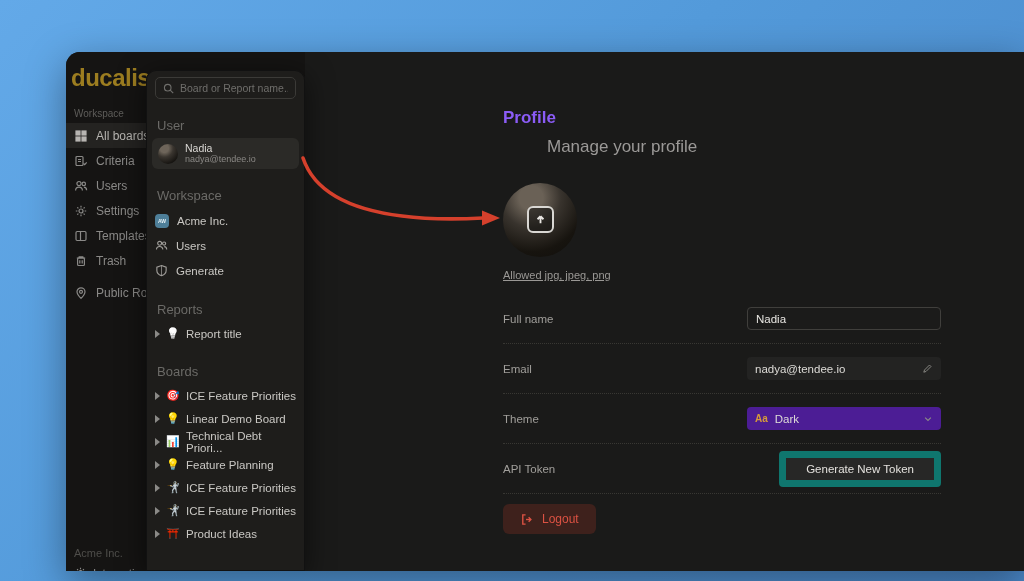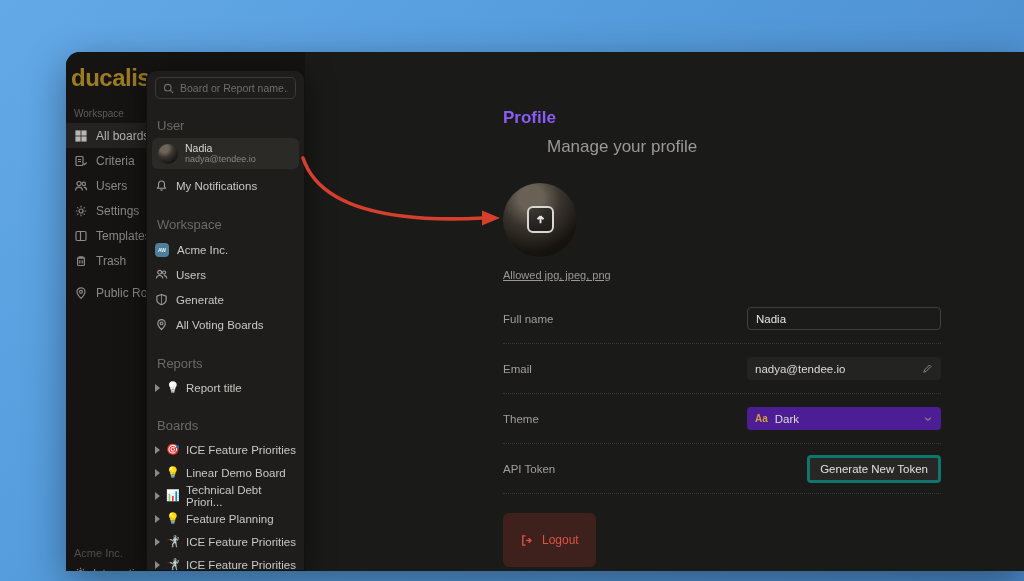--- a/index.html
+++ b/index.html
@@ -65,24 +65,24 @@
   .name-input { width:194px; height:23px; background:#1b1b1a; border:1px solid #403f3c; border-radius:4px;
                 color:#e7e5e1; font-size:11.5px; padding:0 8px; outline:none; font-family:"Liberation Sans",sans-serif; }
   .email-box { width:194px; height:23px; background:#232322; border-radius:4px; display:flex; align-items:center;
                justify-content:space-between; padding:0 8px; color:#dddbd7; font-size:11.5px; cursor:text; }
   .email-box svg { width:11px; height:11px; stroke:#8b8a86; fill:none; stroke-width:1.2; }
   .theme-box { width:194px; height:23px; background:#4c1d95; border-radius:4px; display:flex; align-items:center;
                gap:7px; padding:0 8px; cursor:pointer; }
   .aa-badge { font-size:10px; font-weight:bold; color:#d69a3a; }
   .theme-val { flex:1; font-size:11.5px; color:#dddbd7; }
   .theme-box svg { width:10px; height:10px; stroke:#8b8a86; fill:none; stroke-width:1.6; }
-  .gen-btn { background:#272726; border:3px solid #0f766e; border-radius:4px; padding:5px 10px; font-size:11.5px;
+  .gen-btn { background:#272726; border:7px solid #0f766e; border-radius:4px; padding:5px 20px; font-size:11.5px;
              color:#e3e1dd; cursor:pointer; font-family:"Liberation Sans",sans-serif; }
-  .logout-btn { margin-top:19px; display:inline-flex; align-items:center; gap:9px; background:#3e211c; border:none;
-                border-radius:6px; padding:20px 17px; font-size:12px; color:#dc5243; cursor:pointer; font-family:"Liberation Sans",sans-serif; }
+  .logout-btn { margin-top:10px; display:inline-flex; align-items:center; gap:9px; background:#3e211c; border:none;
+                border-radius:6px; padding:8px 17px; font-size:12px; color:#dc5243; cursor:pointer; font-family:"Liberation Sans",sans-serif; }
   .logout-btn svg { width:13px; height:13px; stroke:#dc5243; fill:none; stroke-width:1.5; }
 
   .arrow-layer { position:absolute; inset:0; z-index:9; pointer-events:none; }
 </style>
 </head>
 <body>
 
 <div class="bg"></div>
 
 <div class="window">
@@ -169,27 +169,20 @@
     </div>
 
     <div class="menu-label">User</div>
     <div class="user-item">
       <div class="avatar-sm"></div>
       <div>
         <div class="user-name">Nadia</div>
         <div class="user-email">nadya@tendee.io</div>
       </div>
     </div>
-    <div class="menu-row" style="margin-top:4px;">
-      <svg viewBox="0 0 14 14">
-          <path d="M7 2.2c-2 0-3.2 1.5-3.2 3.5v2.4l-1 1.8h8.4l-1-1.8V5.7c0-2-1.2-3.5-3.2-3.5z"></path>
-          <path d="M5.9 11.4a1.2 1.2 0 0 0 2.2 0"></path>
-        </svg>
-      <span>My Notifications</span>
-    </div>
 
     <div class="menu-label">Workspace</div>
     <div class="menu-row">
       <span class="badge-sq">AW</span>
       <span>Acme Inc.</span>
     </div>
     <div class="menu-row">
       <svg viewBox="0 0 14 14">
           <circle cx="5" cy="4.6" r="2.1"></circle>
           <path d="M1.6 11.4c0-2 1.5-3.3 3.4-3.3s3.4 1.3 3.4 3.3"></path>
@@ -197,27 +190,20 @@
           <path d="M9.9 8.2c1.6.1 2.7 1.3 2.7 3"></path>
         </svg>
       <span>Users</span>
     </div>
     <div class="menu-row">
       <svg viewBox="0 0 14 14">
           <path d="M7 1.6l5 1.9v3.4c0 2.9-2.1 4.7-5 5.6-2.9-.9-5-2.7-5-5.6V3.5z"></path>
           <path d="M7 1.6v10.9" stroke-width=".8"></path>
         </svg>
       <span>Generate</span>
-    </div>
-    <div class="menu-row">
-      <svg viewBox="0 0 14 14">
-          <path d="M7 1.8a4 4 0 0 1 4 4c0 2.8-4 6.6-4 6.6S3 8.6 3 5.8a4 4 0 0 1 4-4z"></path>
-          <circle cx="7" cy="5.8" r="1.5"></circle>
-        </svg>
-      <span>All Voting Boards</span>
     </div>
 
     <div class="menu-label">Reports</div>
     <div class="tree-row">
       <span class="tri"></span>
       <span class="tree-emoji gray-emoji">💡</span>
       <span>Report title</span>
     </div>
 
     <div class="menu-label">Boards</div>

